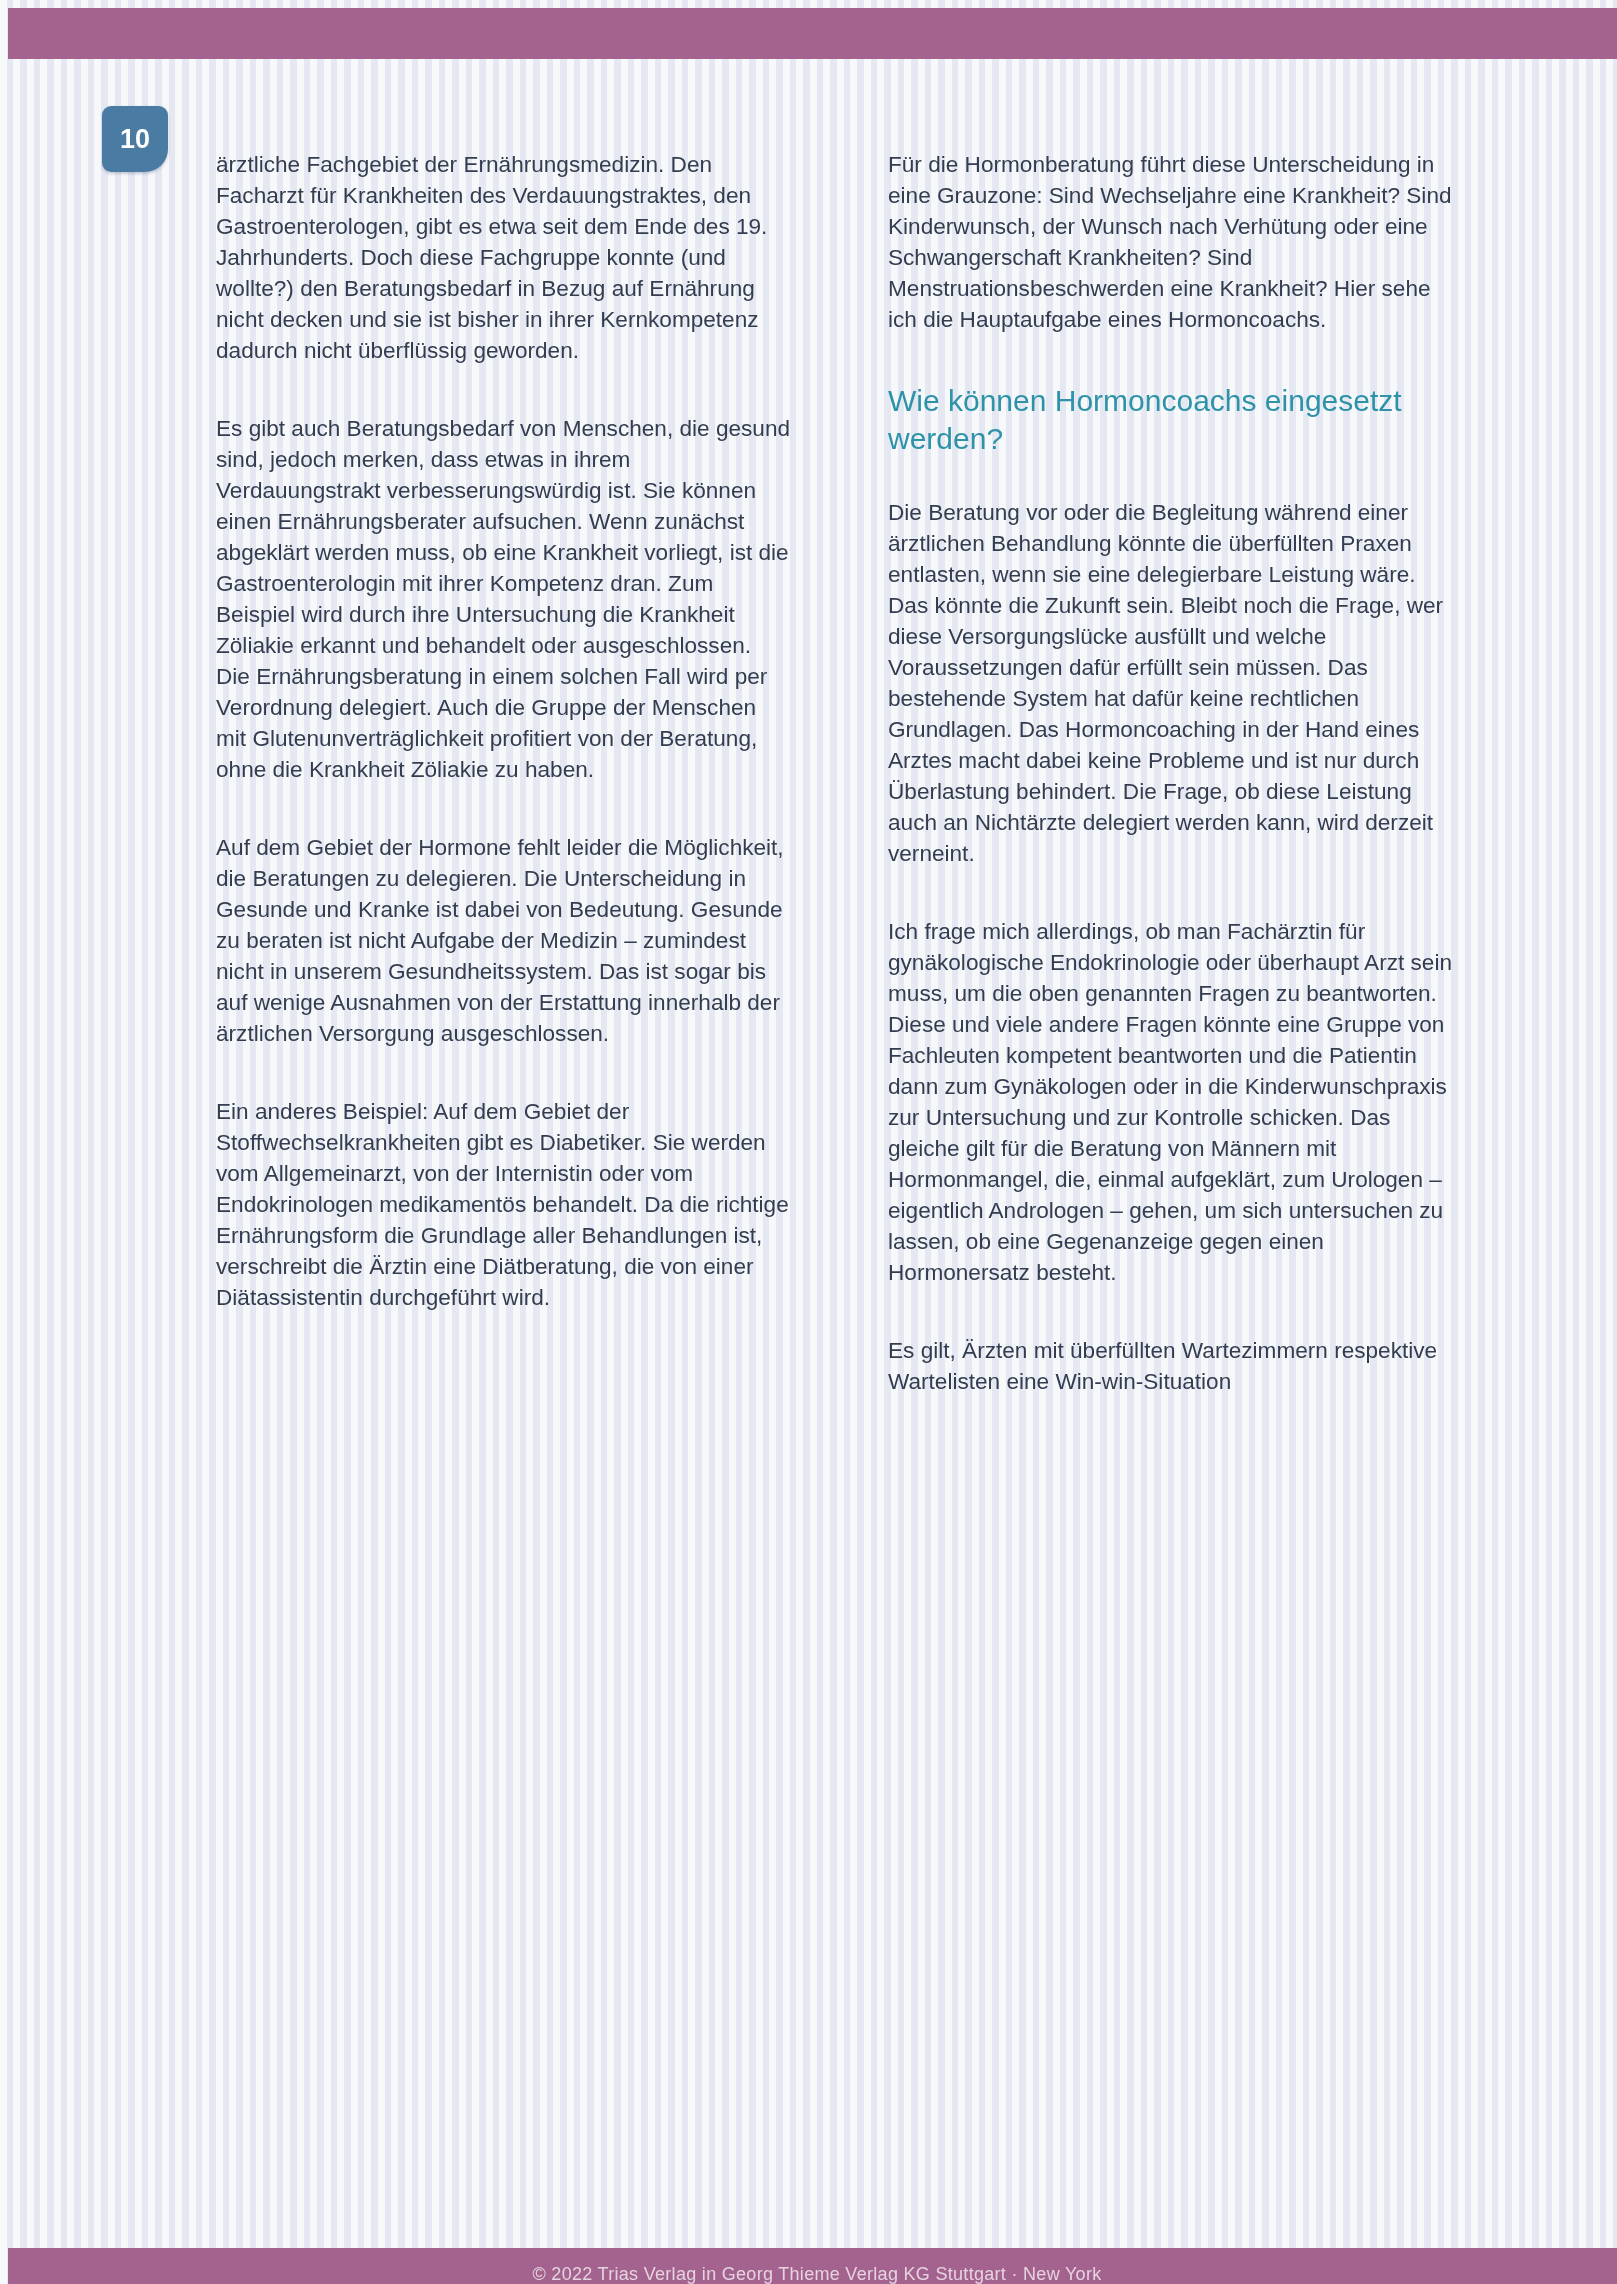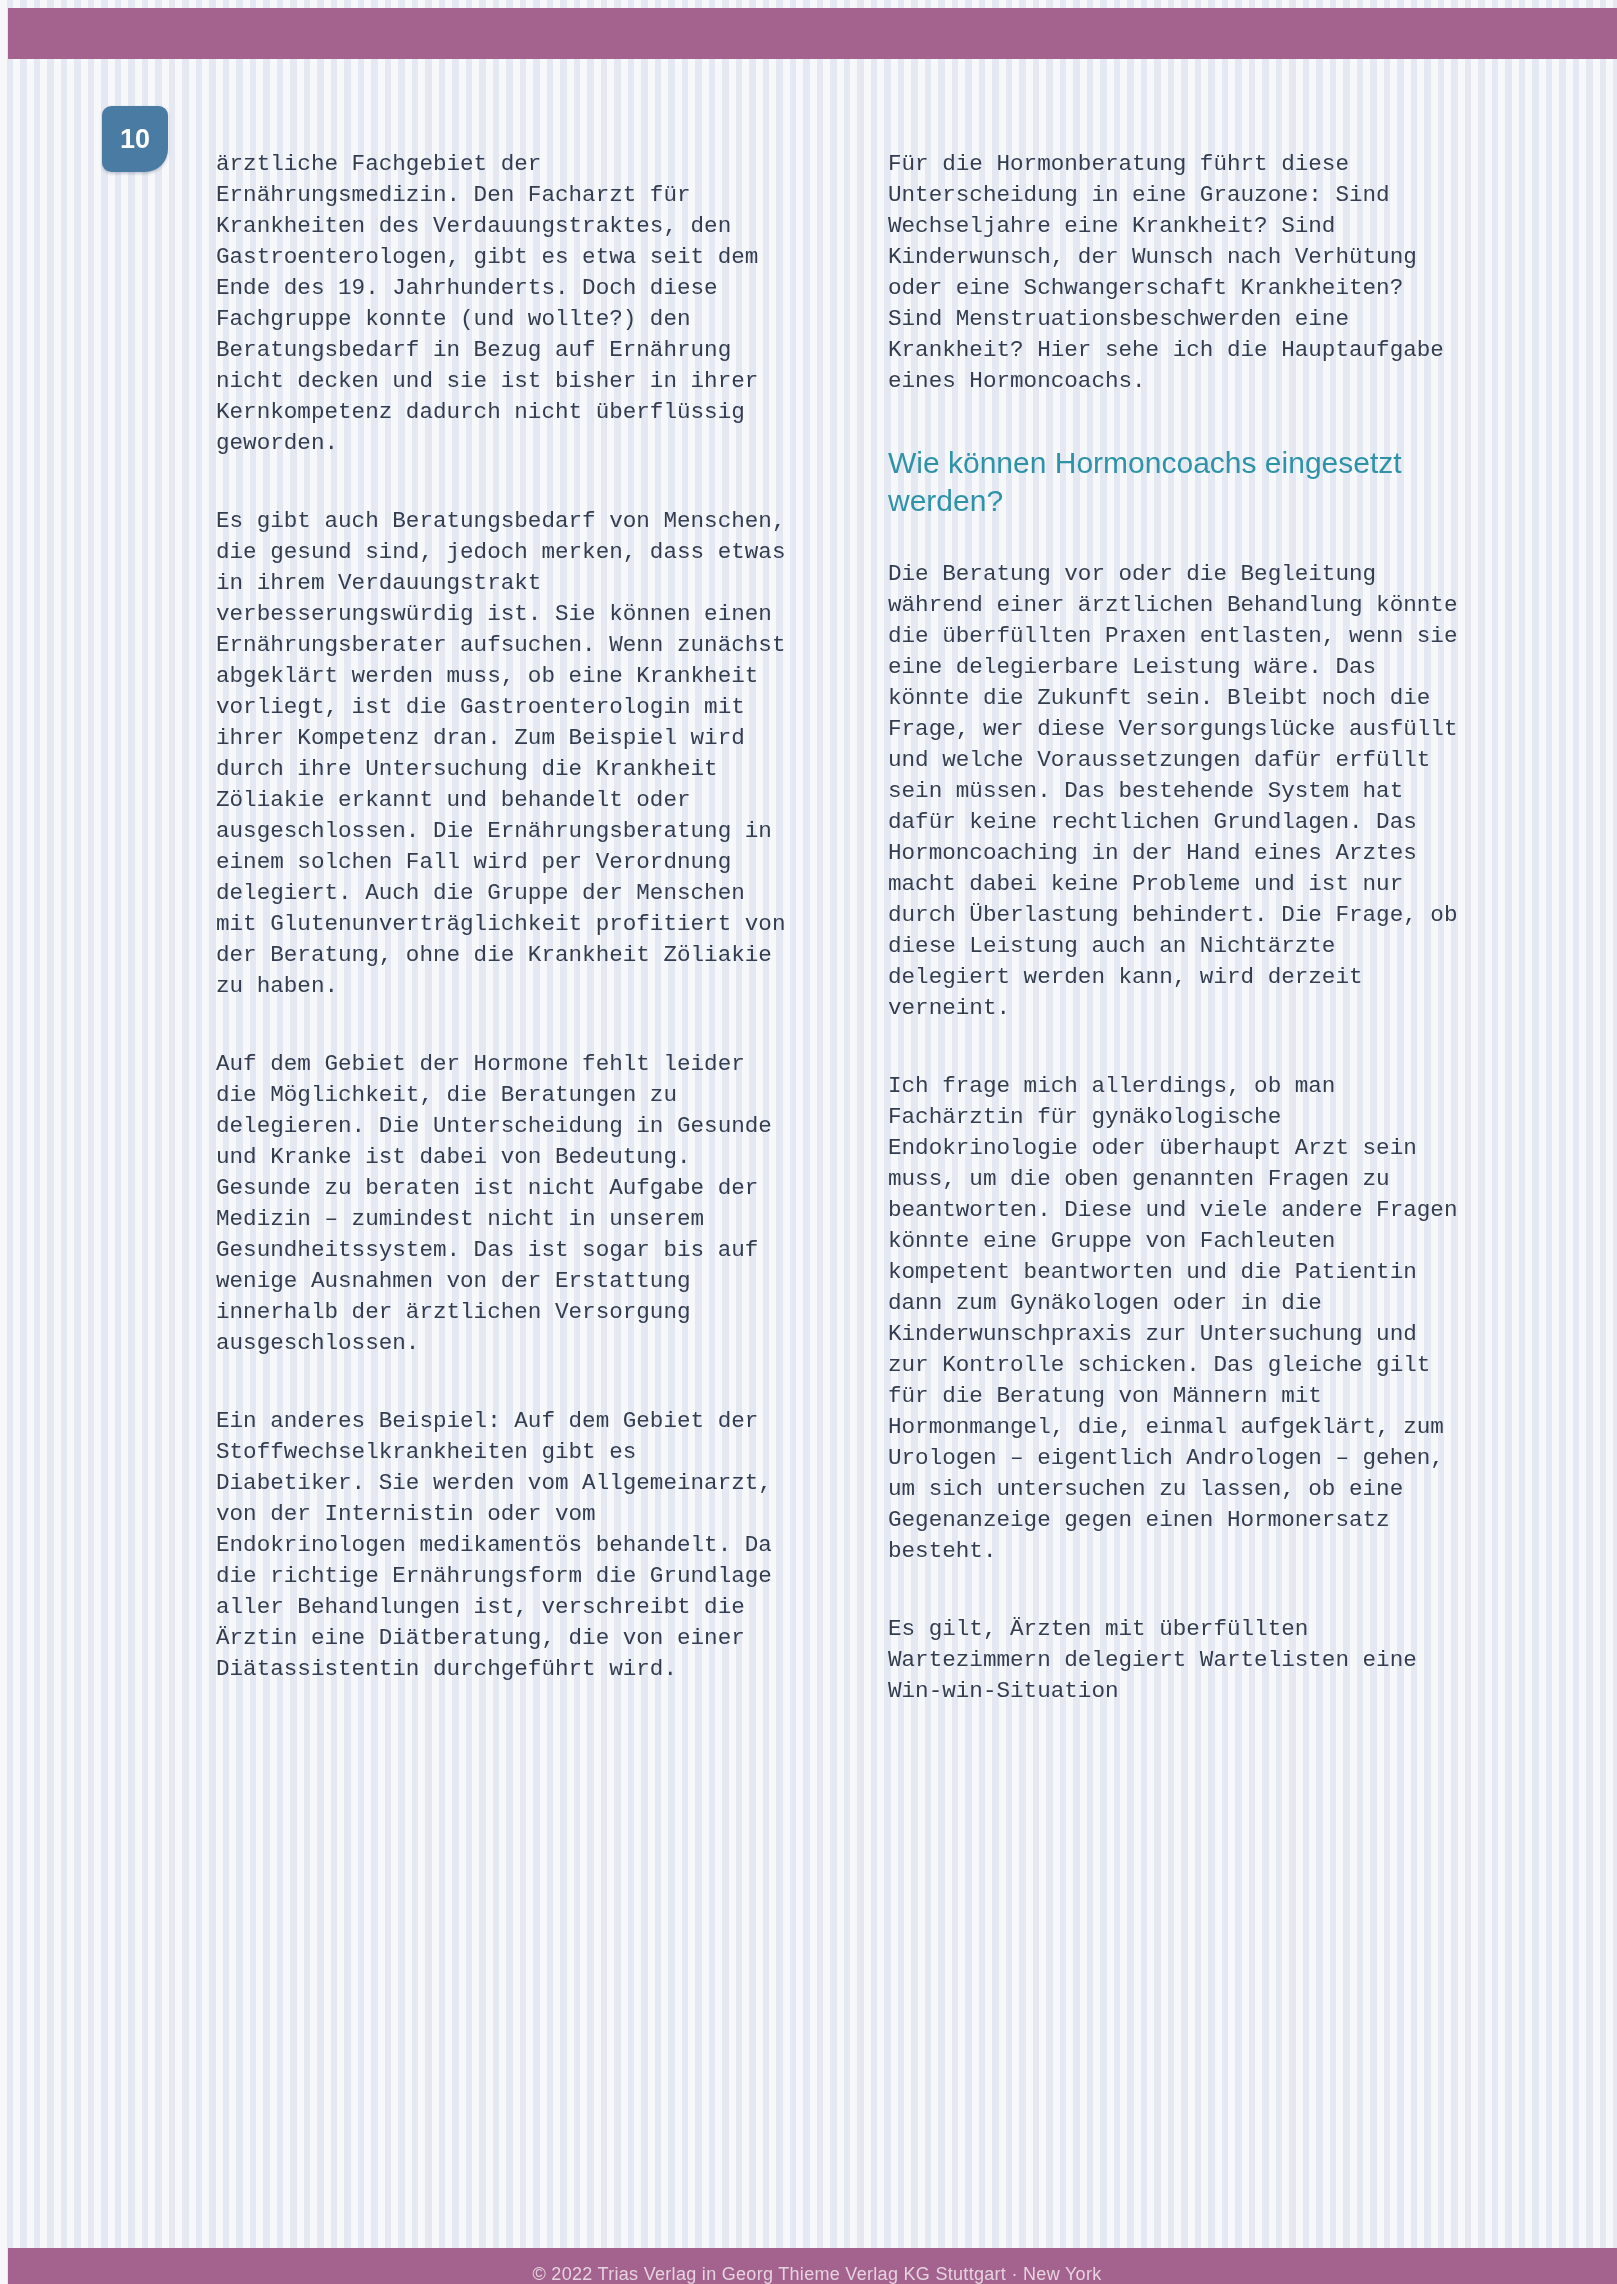--- a/index.html
+++ b/index.html
@@ -55,21 +55,21 @@
   .col {
     position: absolute;
     top: 125px;
     color: #333d4f;
     font-size: 22.6px;
     line-height: 31px;
     text-align: left;
   }
   .col.left  { left: 192px;  width: 607px; }
   .col.right { left: 864px; width: 603px; }
-  .col p { margin-bottom: 31px; font-family: Liberation Mono, monospace; }
+  .col p { margin-bottom: 31px; }
   .col p:last-child { margin-bottom: 0; }
 
   .col h2 {
     color: #2e93a8;
     font-size: 30px;
     line-height: 38px;
     font-weight: 500;
     margin: 2.7px 0 23px 0;
   }
 
@@ -99,21 +99,21 @@
     <p>Es gibt auch Beratungsbedarf von Menschen, die gesund sind, jedoch merken, dass etwas in ihrem Verdauungstrakt verbesserungswürdig ist. Sie können einen Ernährungsberater aufsuchen. Wenn zunächst abgeklärt werden muss, ob eine Krankheit vorliegt, ist die Gastroenterologin mit ihrer Kompetenz dran. Zum Beispiel wird durch ihre Untersuchung die Krankheit Zöliakie erkannt und behandelt oder ausgeschlossen. Die Ernährungsberatung in einem solchen Fall wird per Verordnung delegiert. Auch die Gruppe der Menschen mit Glutenunverträglichkeit profitiert von der Beratung, ohne die Krankheit Zöliakie zu haben.</p>
     <p>Auf dem Gebiet der Hormone fehlt leider die Möglichkeit, die Beratungen zu delegieren. Die Unterscheidung in Gesunde und Kranke ist dabei von Bedeutung. Gesunde zu beraten ist nicht Aufgabe der Medizin – zumindest nicht in unserem Gesundheitssystem. Das ist sogar bis auf wenige Ausnahmen von der Erstattung innerhalb der ärztlichen Versorgung ausgeschlossen.</p>
     <p>Ein anderes Beispiel: Auf dem Gebiet der Stoffwechselkrankheiten gibt es Diabetiker. Sie werden vom Allgemeinarzt, von der Internistin oder vom Endokrinologen medikamentös behandelt. Da die richtige Ernährungsform die Grundlage aller Behandlungen ist, verschreibt die Ärztin eine Diätberatung, die von einer Diätassistentin durchgeführt wird.</p>
   </div>
 
   <div class="col right">
     <p>Für die Hormonberatung führt diese Unterscheidung in eine Grauzone: Sind Wechseljahre eine Krankheit? Sind Kinderwunsch, der Wunsch nach Verhütung oder eine Schwangerschaft Krankheiten? Sind Menstruationsbeschwerden eine Krankheit? Hier sehe ich die Hauptaufgabe eines Hormoncoachs.</p>
     <h2>Wie können Hormoncoachs eingesetzt werden?</h2>
     <p>Die Beratung vor oder die Begleitung während einer ärztlichen Behandlung könnte die überfüllten Praxen entlasten, wenn sie eine delegierbare Leistung wäre. Das könnte die Zukunft sein. Bleibt noch die Frage, wer diese Versorgungslücke ausfüllt und welche Voraussetzungen dafür erfüllt sein müssen. Das bestehende System hat dafür keine rechtlichen Grundlagen. Das Hormoncoaching in der Hand eines Arztes macht dabei keine Probleme und ist nur durch Überlastung behindert. Die Frage, ob diese Leistung auch an Nichtärzte delegiert werden kann, wird derzeit verneint.</p>
     <p>Ich frage mich allerdings, ob man Fachärztin für gynäkologische Endokrinologie oder überhaupt Arzt sein muss, um die oben genannten Fragen zu beantworten. Diese und viele andere Fragen könnte eine Gruppe von Fachleuten kompetent beantworten und die Patientin dann zum Gynäkologen oder in die Kinderwunschpraxis zur Untersuchung und zur Kontrolle schicken. Das gleiche gilt für die Beratung von Männern mit Hormonmangel, die, einmal aufgeklärt, zum Urologen – eigentlich Andrologen – gehen, um sich untersuchen zu lassen, ob eine Gegenanzeige gegen einen Hormonersatz besteht.</p>
-    <p>Es gilt, Ärzten mit überfüllten Wartezimmern delegiert Wartelisten eine Win-win-Situation</p>
+    <p>Es gilt, Ärzten mit überfüllten Wartezimmern respektive Wartelisten eine Win-win-Situation</p>
   </div>
 
 
   <div class="bar bottom">
     <span>© 2022 Trias Verlag in Georg Thieme Verlag KG Stuttgart · New York</span>
   </div>
 
 </div>
 
 

